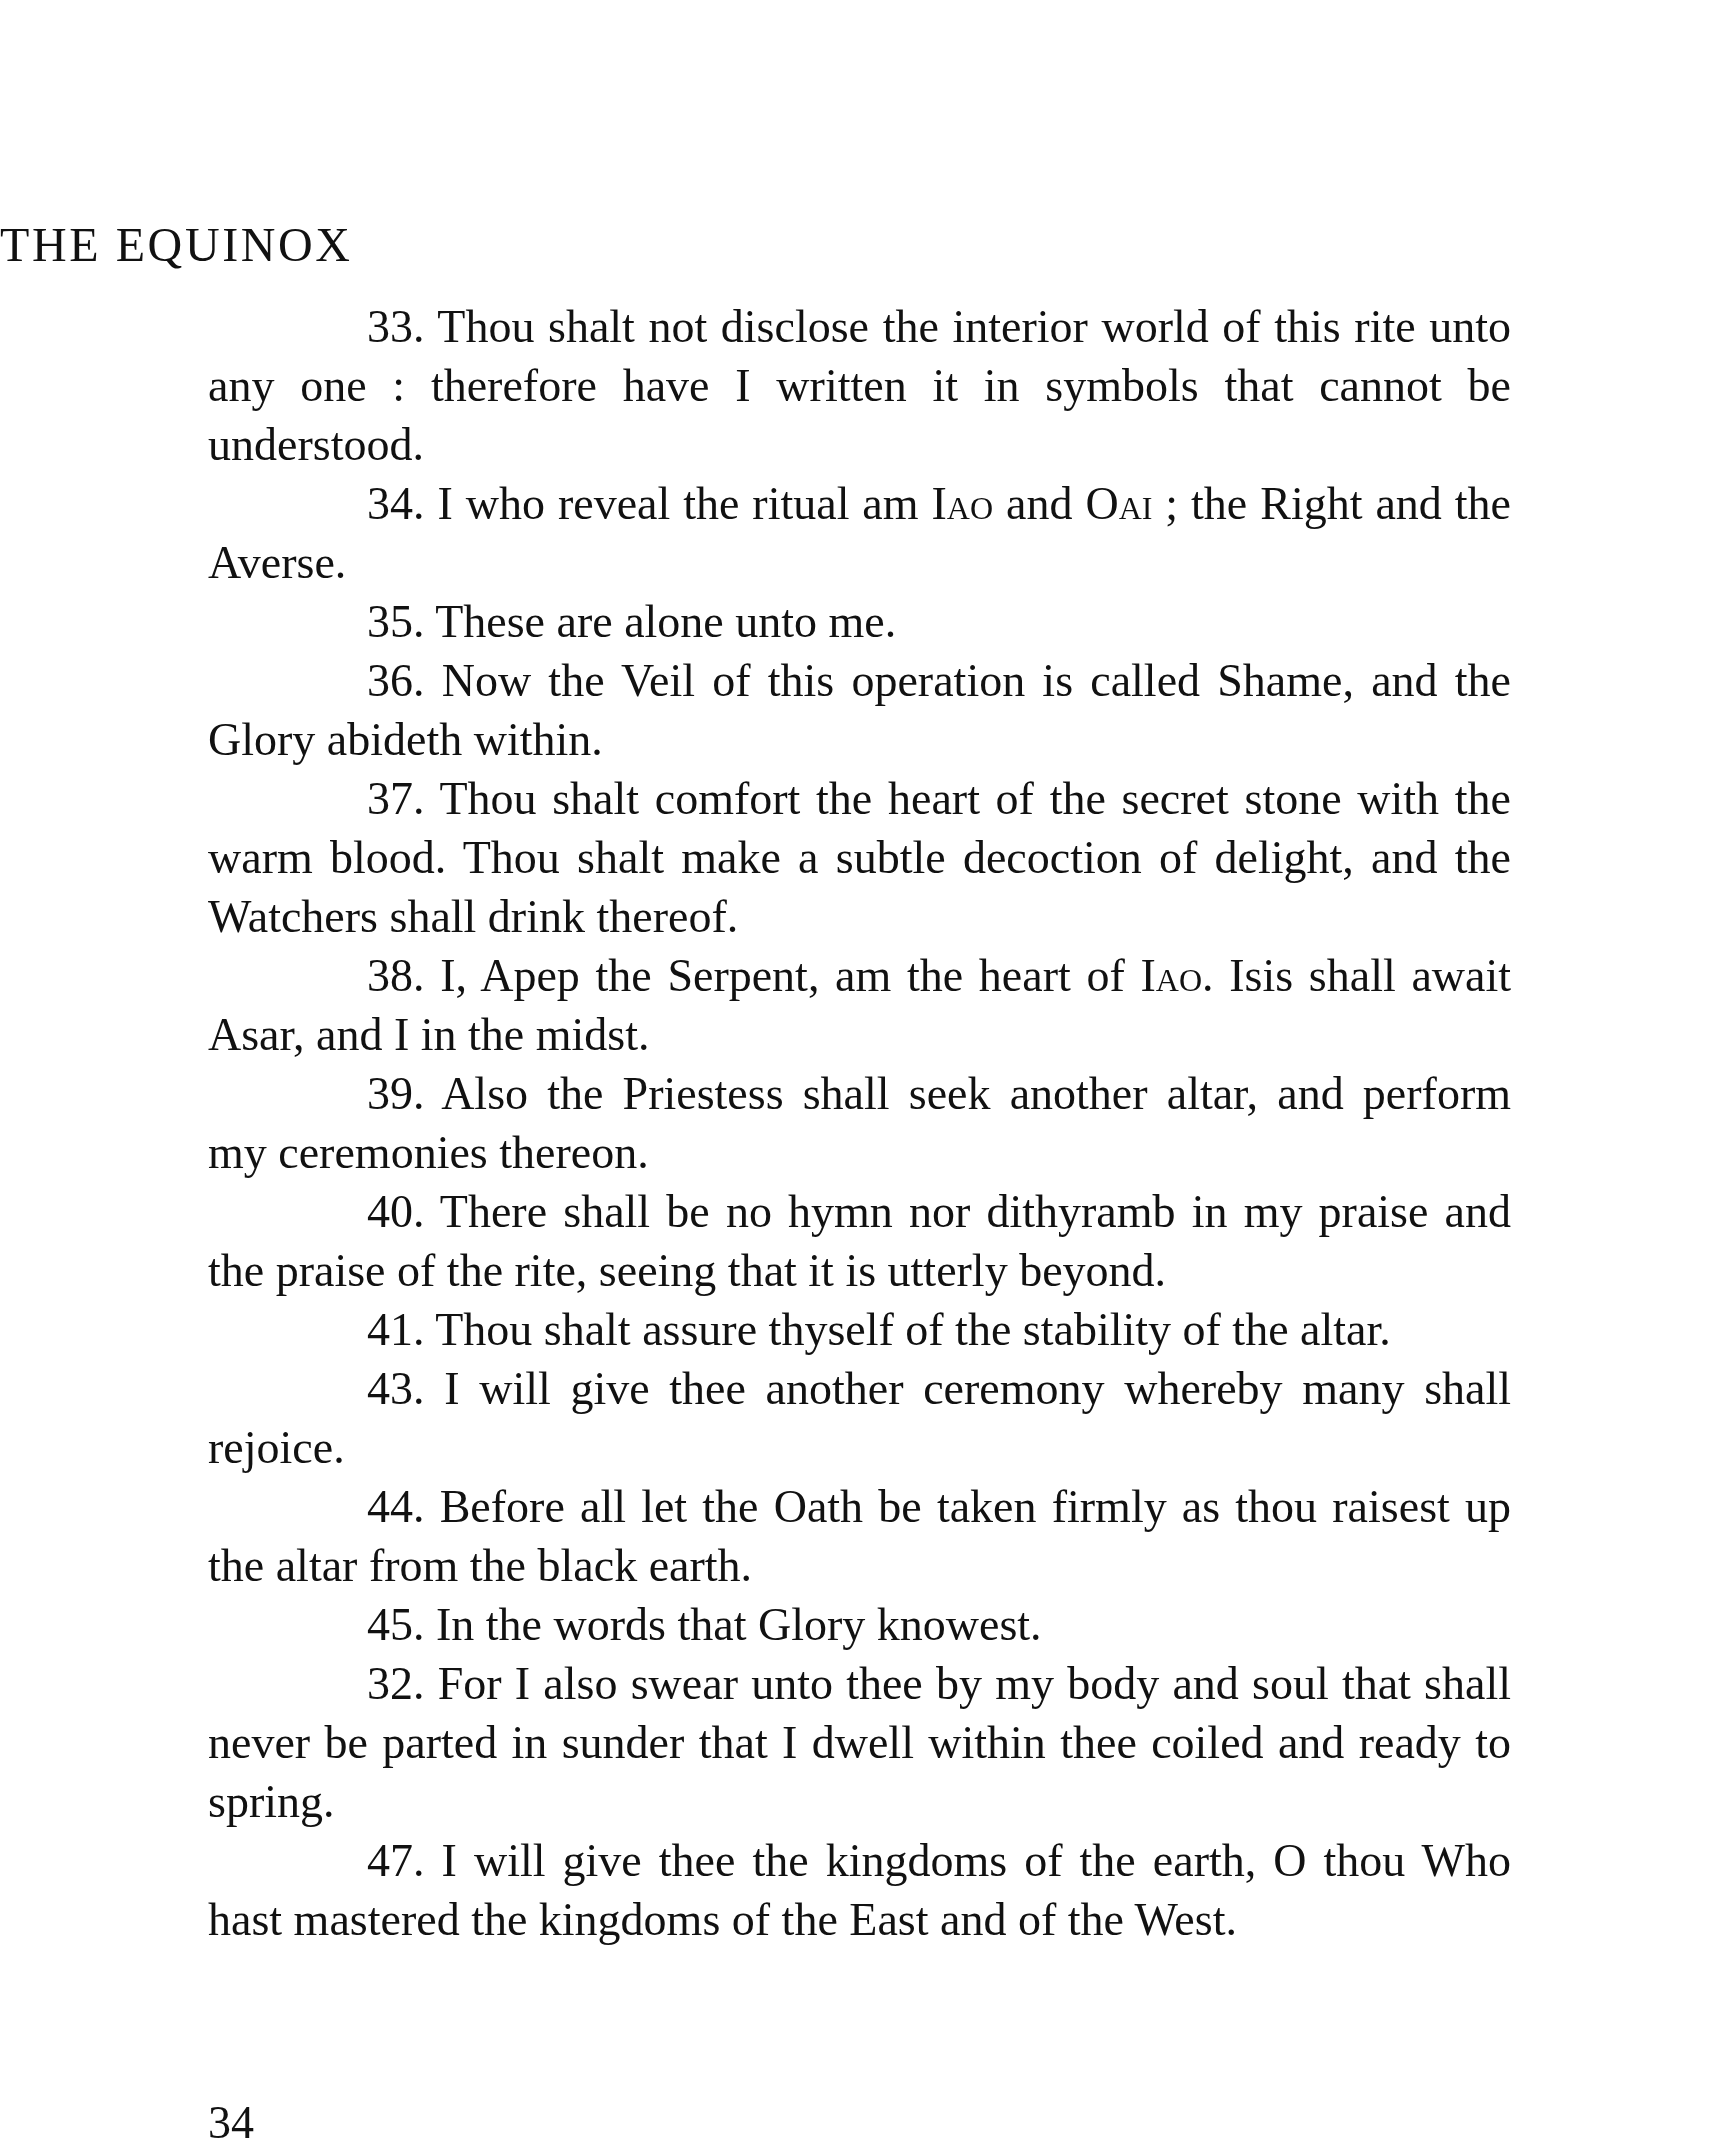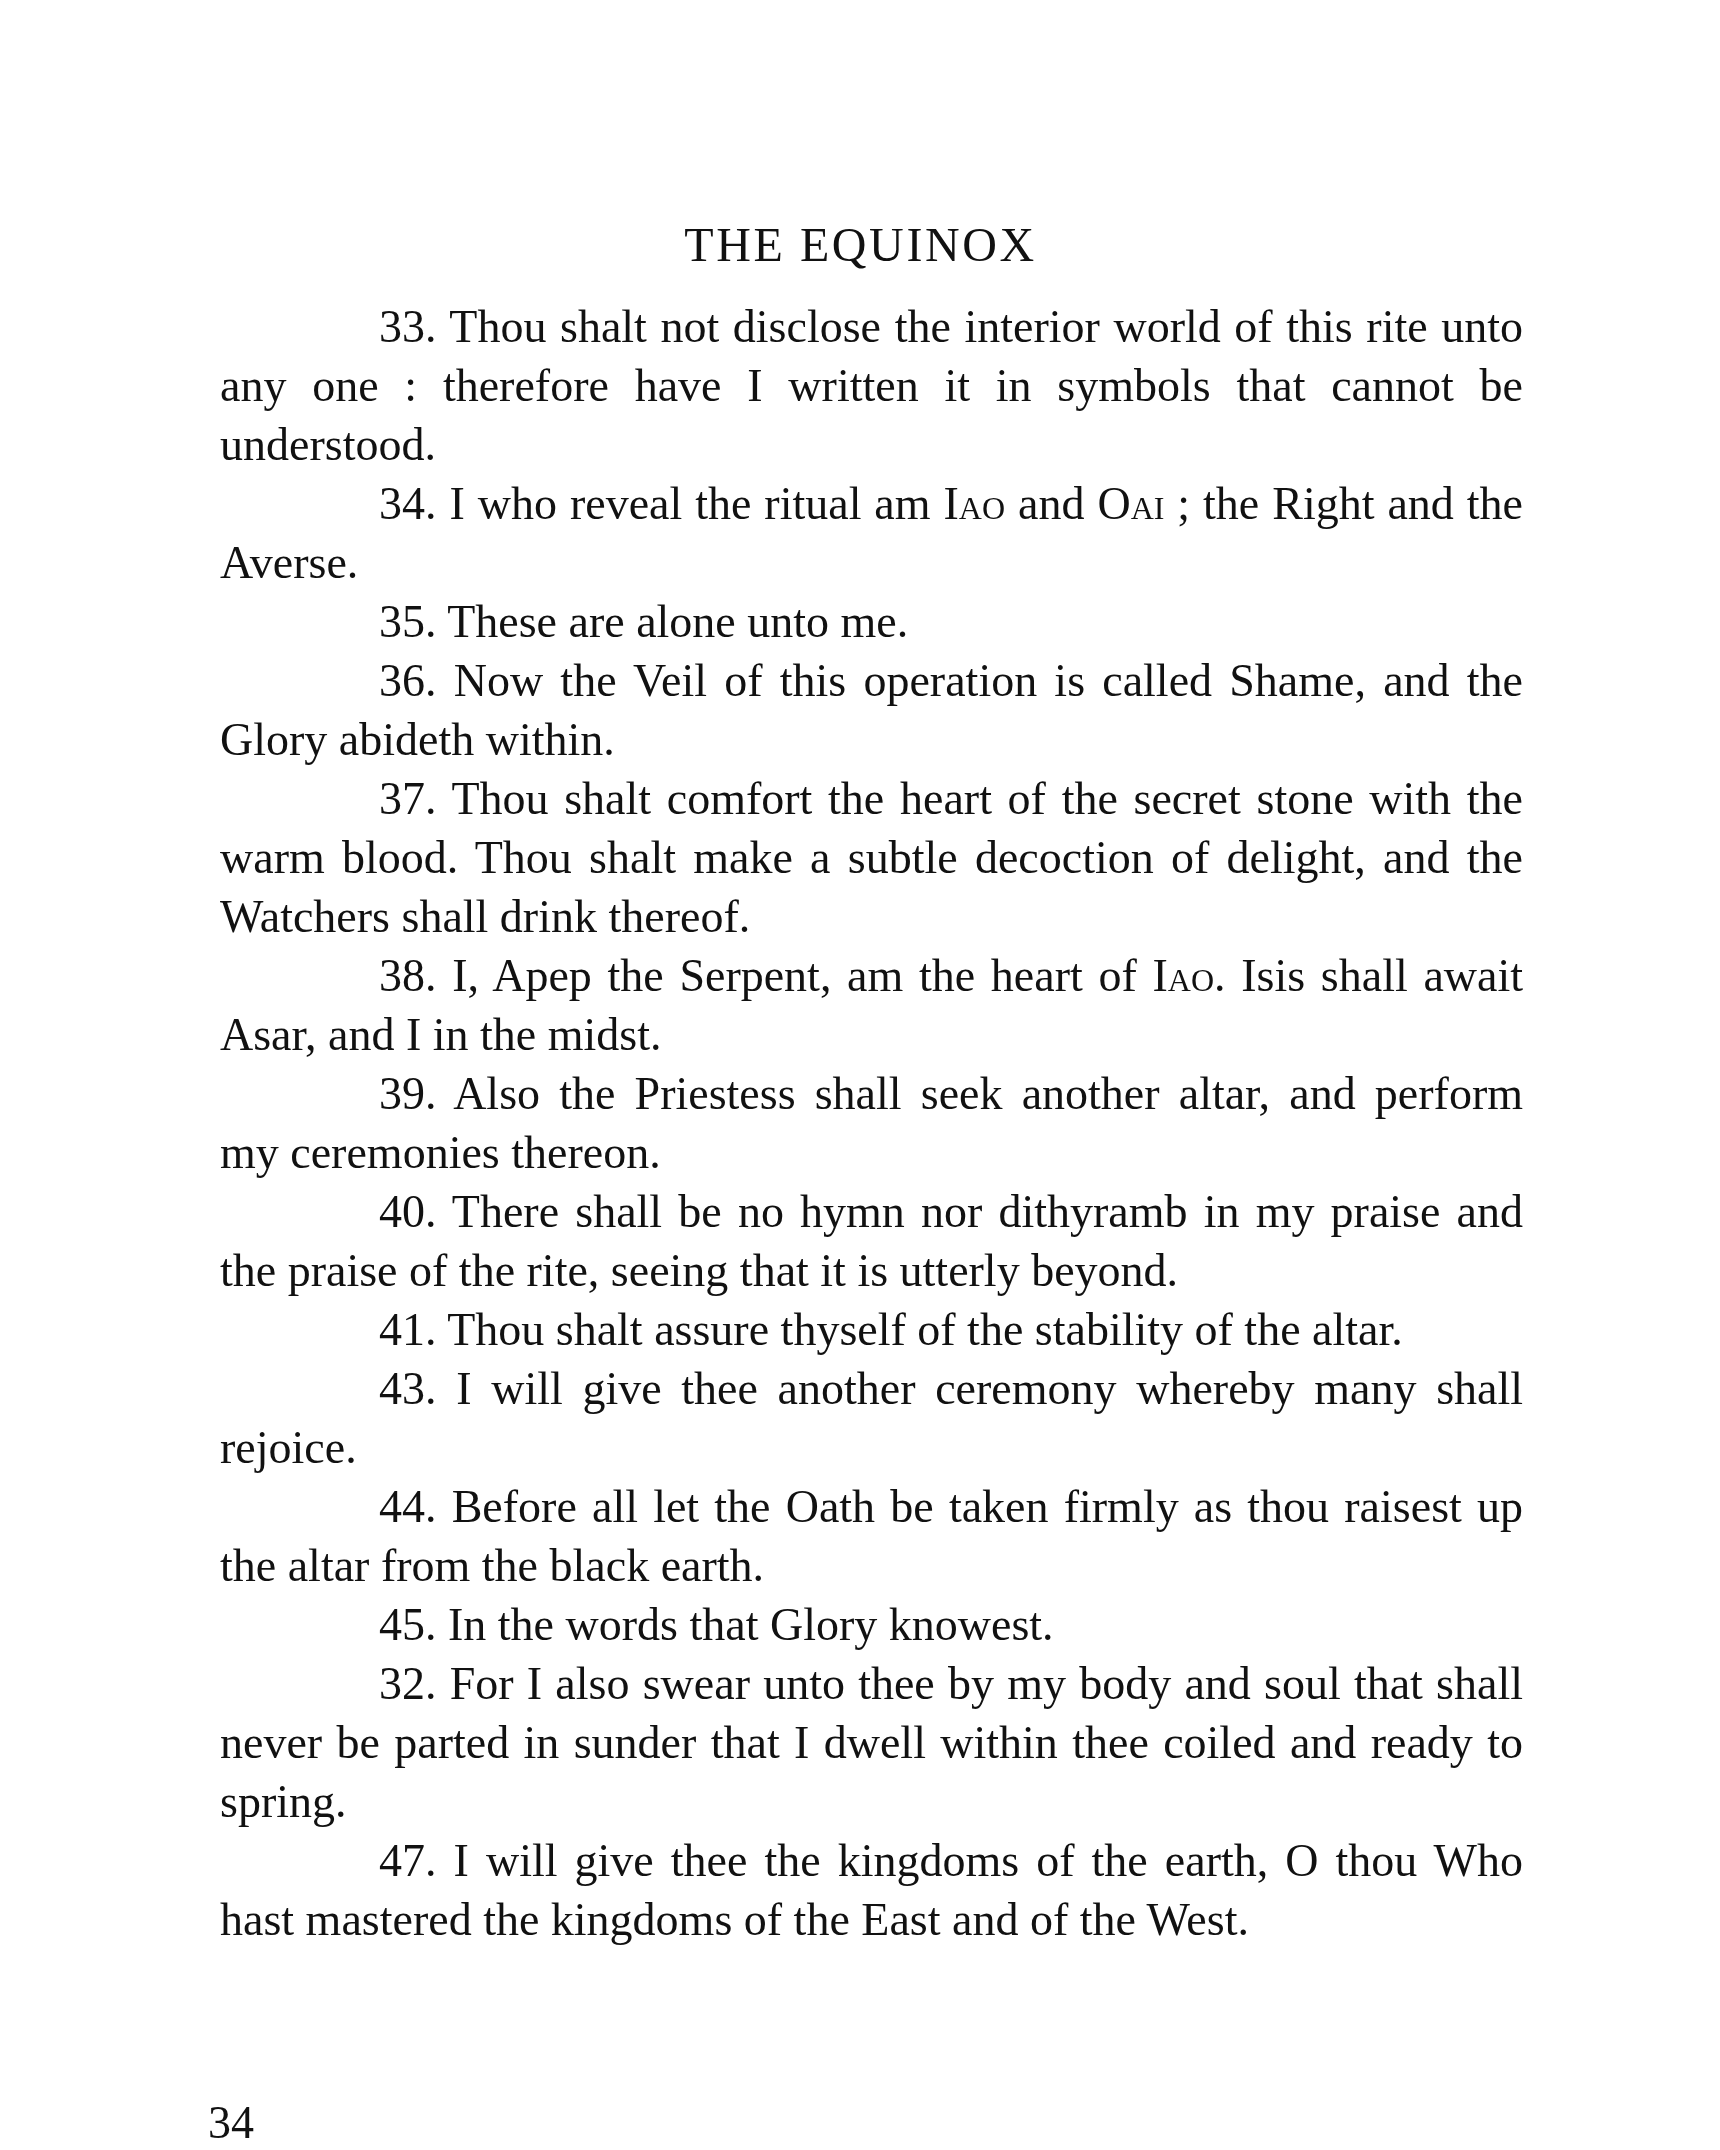--- a/index.html
+++ b/index.html
@@ -19,28 +19,28 @@
       position: absolute;
       left: 0; top: 0;
       width: 1721px; height: 2344px;
       background: #ffffff;
     }
     .running-head {
       position: absolute;
       top: 215px;
       left: 0;
       width: 1721px;
-      text-align: center;
+      text-align: left;
       font-size: 48px;
       letter-spacing: 2.6px;
       line-height: 60px;
     }
     .body-text {
       position: absolute;
-      left: 220px;
+      left: 208px;
       top: 297px;
       width: 1303px;
       font-size: 46px;
       line-height: 59px;
     }
     .verse {
       margin: 0;
       text-align: justify;
       text-indent: 159px;
     }

